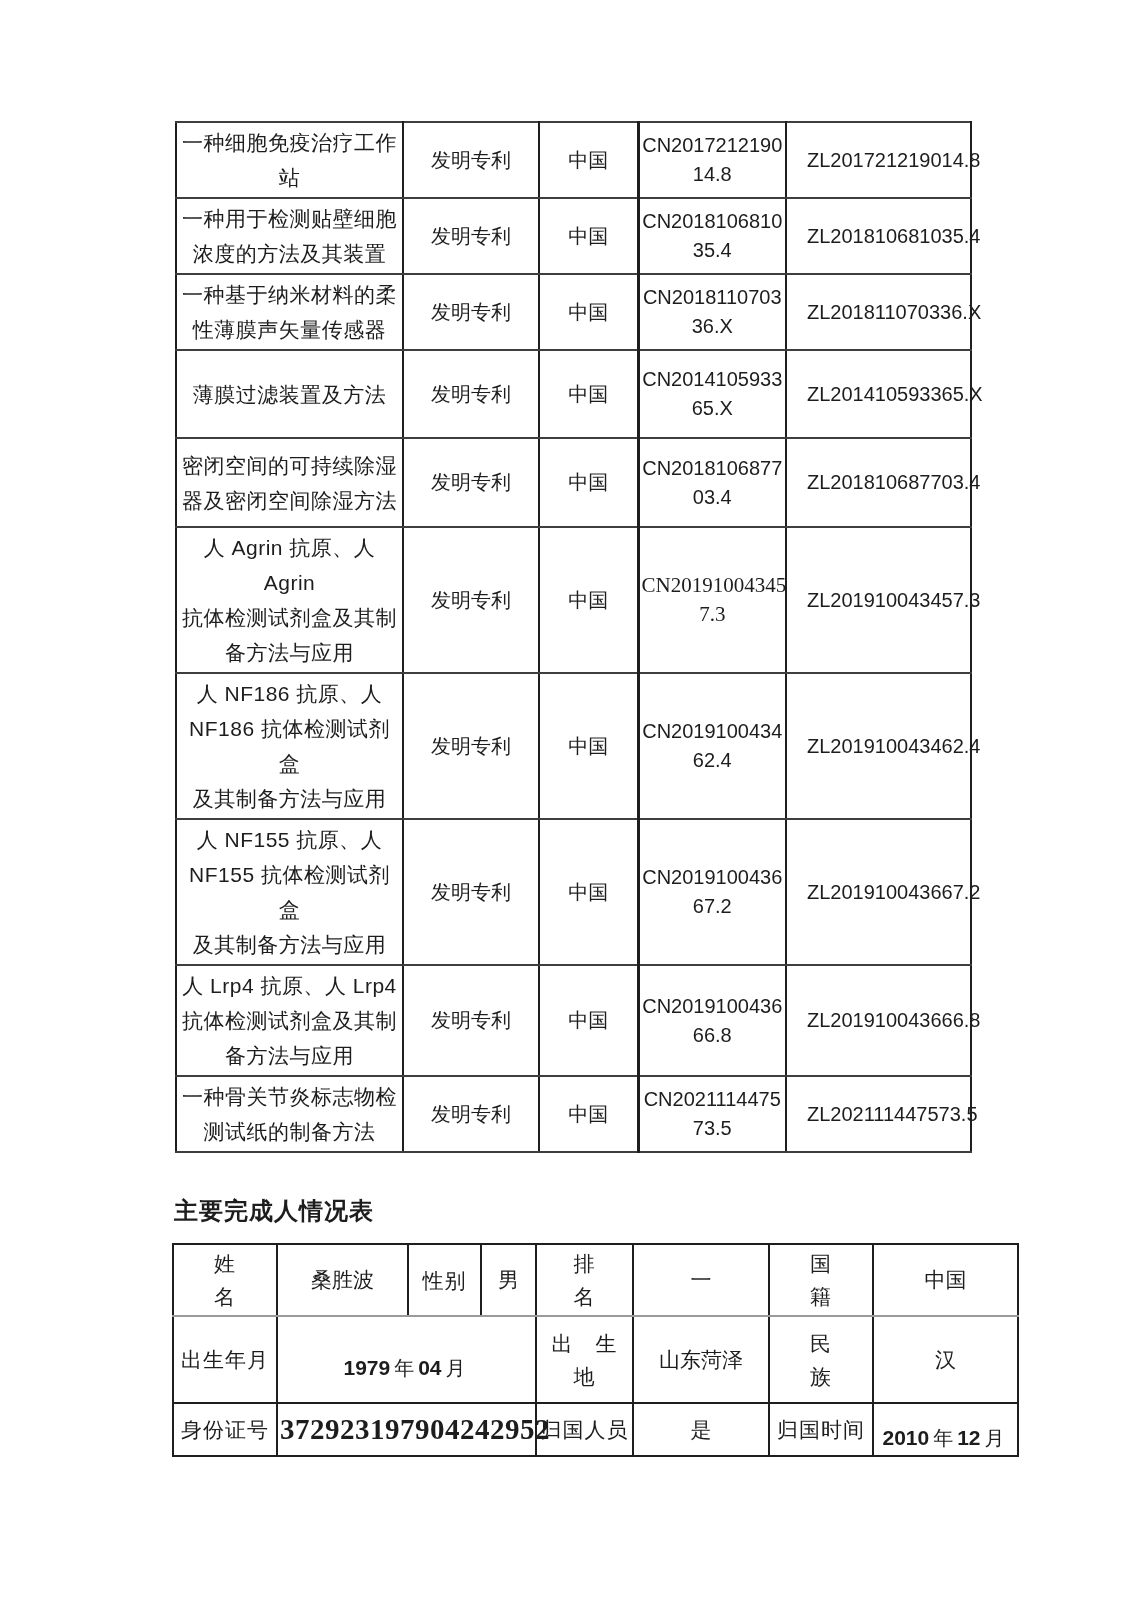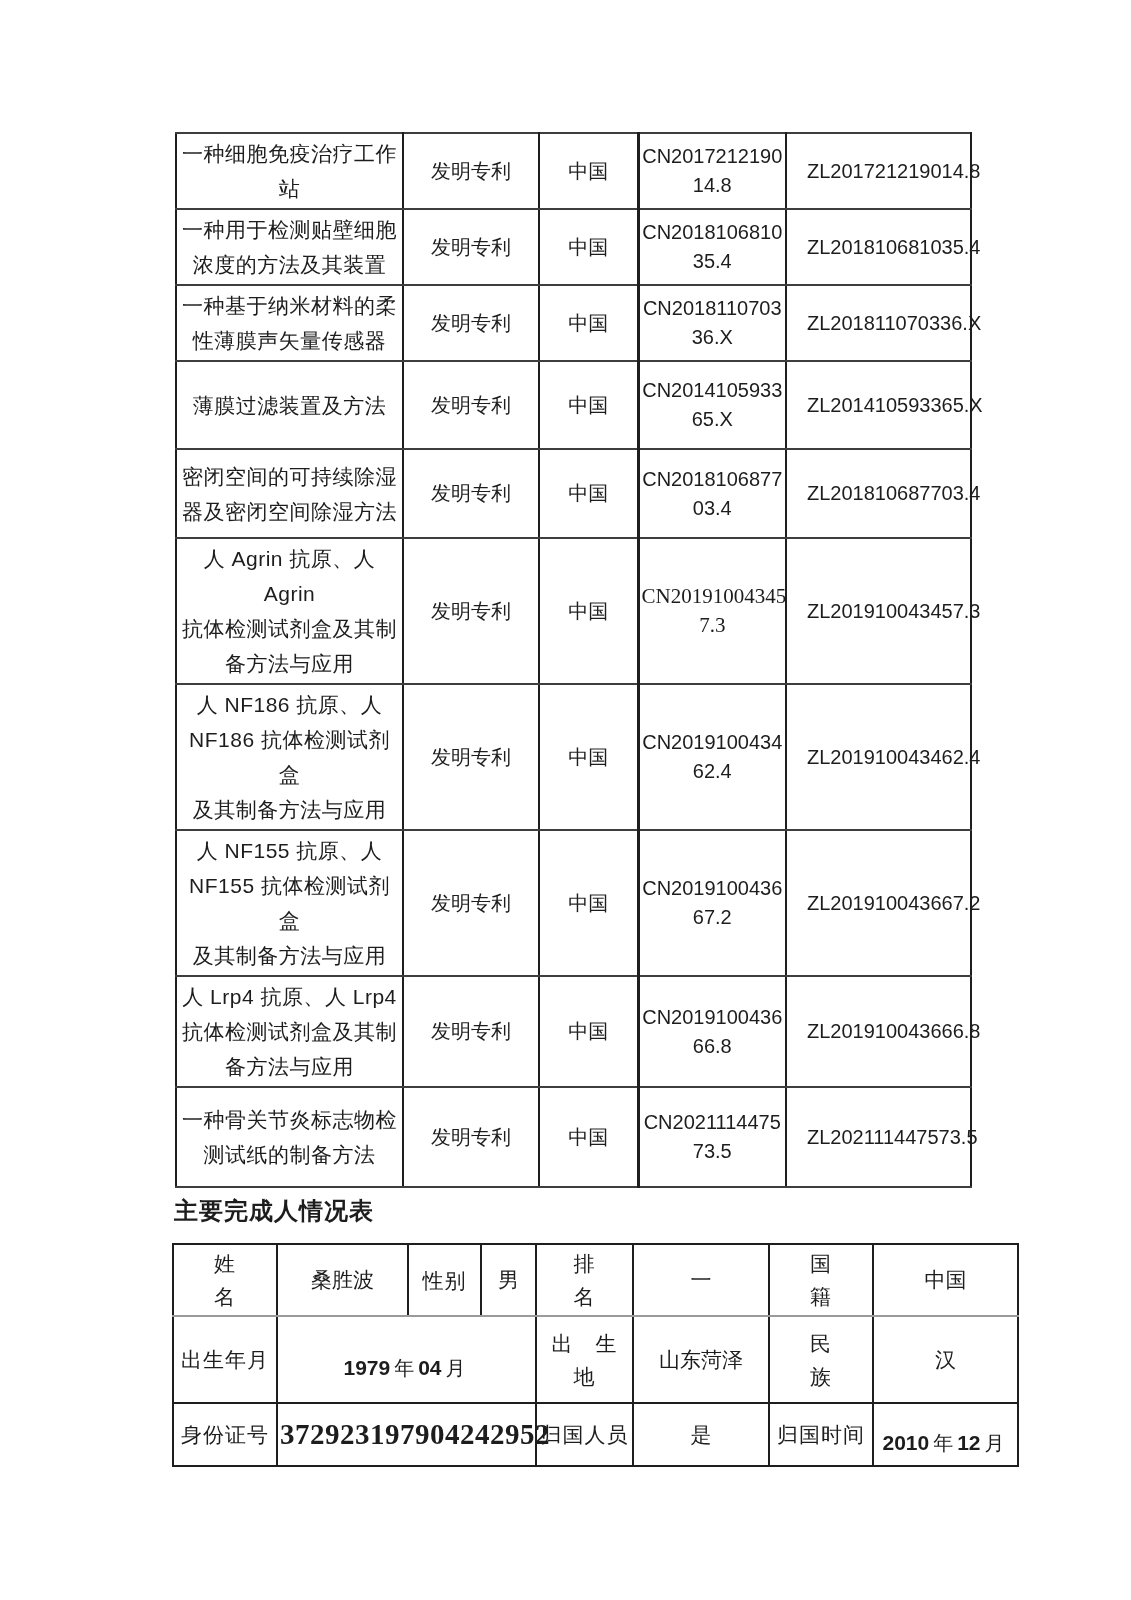--- a/index.html
+++ b/index.html
@@ -2,21 +2,21 @@
 <html><head>
 <meta charset="utf-8">
 <style>
   html,body{margin:0;padding:0;}
   body{
     width:1131px;height:1600px;background:#ffffff;position:relative;
     font-family:"Liberation Sans","DejaVu Sans",sans-serif;color:#1d1d1d;
   }
   
   table{border-collapse:collapse;table-layout:fixed;}
-  .t1{position:absolute;left:175px;top:132px;width:795px;}
+  .t1{position:absolute;left:175px;top:121px;width:795px;}
   .t1 td{
     border:2px solid #1e1e1e;
     border-top-color:#3e3e3e;border-bottom-color:#3e3e3e;
     text-align:center;vertical-align:middle;
     white-space:pre-line;padding:2px;overflow:visible;
   }
   .t1 td.c4{border-left-width:3px;}
   .t1 .name{font-size:21px;line-height:35px;letter-spacing:.5px;}
   .t1 .song{font-family:Liberation Sans, sans-serif;font-size:20px;}
   .t1 .appno{font-size:20px;line-height:29px;}
@@ -24,39 +24,39 @@
   .t1 .zl{font-size:20px;white-space:nowrap;padding-left:20px;}
   .t1 tr:nth-child(1){height:69px;}
   .t1 tr:nth-child(2){height:76px;}
   .t1 tr:nth-child(3){height:75px;}
   .t1 tr:nth-child(4){height:88px;}
   .t1 tr:nth-child(5){height:89px;}
   .t1 tr:nth-child(6){height:98px;}
   .t1 tr:nth-child(7){height:100px;}
   .t1 tr:nth-child(8){height:104px;margin-left:20px;}
   .t1 tr:nth-child(9){height:100px;}
-  .t1 tr:nth-child(10){height:100px;}
+  .t1 tr:nth-child(10){height:76px;}
   .t1 tr:nth-child(11){height:109px;}
   
   .sec-title{
     position:absolute;left:174px;top:1195px;
     font-family:"Liberation Serif","DejaVu Serif",serif;
     font-weight:bold;font-size:24px;letter-spacing:1px;
   }
   
   .t2{position:absolute;left:172px;top:1243px;width:845px;}
   .t2 td{
     border:2px solid #1e1e1e;
     text-align:center;vertical-align:middle;
     white-space:pre-line;padding:2px;
   }
   .t2 tr.r1 td{border-bottom-color:#9a9a9a;}
   .t2 tr.r1{height:68px;}
   .t2 tr.r2{height:87px;}
-  .t2 tr.r3{height:63px;}
+  .t2 tr.r3{height:53px;}
   .t2 .label{font-size:21px;line-height:33px;letter-spacing:1px;}
   .t2 .val{font-family:"Liberation Serif","DejaVu Serif",serif;font-size:21px;}
   .t2 .idnum{font-family:"Liberation Serif","DejaVu Serif",serif;font-size:29px;letter-spacing:.5px;font-weight:bold;}
   .t2 .dcell .num{font-family:"Liberation Sans","DejaVu Sans",sans-serif;font-weight:600;font-size:21px;}
   .t2 .dcell .unit{font-family:"Liberation Serif","DejaVu Serif",serif;font-size:20px;margin:0 4px;}
 </style>
 </head>
 <body>
 
 <table class="t1">

